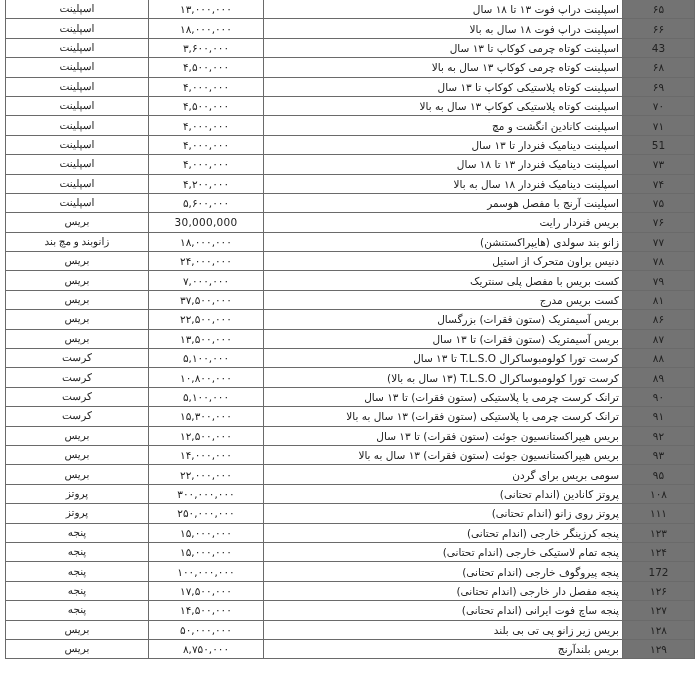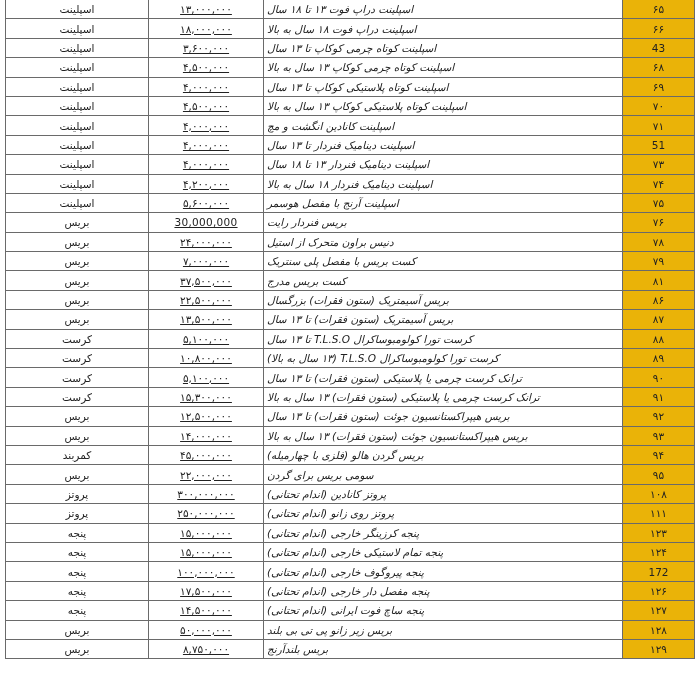--- a/index.html
+++ b/index.html
@@ -33,24 +33,24 @@
       height: 18.4px;
       padding: 0 3px;
       white-space: nowrap;
       overflow: hidden;
       line-height: 18px;
     }
     col.c-cat { width: 143px; }
     col.c-price { width: 115px; }
     col.c-desc { width: 359px; }
     col.c-num { width: 72px; }
-    td.cat { text-align: center; }
-    td.price { text-align: center; direction: rtl; letter-spacing: 0.3px; text-decoration: underline; }
-    td.desc { text-align: left; direction: rtl; padding-right: 2px; font-style: italic; }
-    td.num { text-align: center; background: #eab308; }
+    td.cat { text-align: center; font-family: Liberation Serif, serif; }
+    td.price { text-align: center; direction: rtl; letter-spacing: 0.3px; }
+    td.desc { text-align: right; direction: rtl; padding-right: 2px; }
+    td.num { text-align: center; background: #737373; }
   </style>
 </head>
 <body>
 
 <div class="page">
   <table class="price-table">
     <colgroup>
       <col class="c-cat">
       <col class="c-price">
       <col class="c-desc">
@@ -123,20 +123,26 @@
           <td class="desc">اسپلینت  آرنج با مفصل هوسمر</td>
           <td class="num">۷۵</td>
         </tr>
         <tr>
           <td class="cat">بریس</td>
           <td class="price">30,000,000</td>
           <td class="desc">بریس فنردار رایت</td>
           <td class="num">۷۶</td>
         </tr>
         <tr>
+          <td class="cat">زانوبند و مچ بند</td>
+          <td class="price">۱۸,۰۰۰,۰۰۰</td>
+          <td class="desc">زانو بند سولدی (هایپراکستنشن)</td>
+          <td class="num">۷۷</td>
+        </tr>
+        <tr>
           <td class="cat">بریس</td>
           <td class="price">۲۴,۰۰۰,۰۰۰</td>
           <td class="desc">دنیس براون متحرک از استیل</td>
           <td class="num">۷۸</td>
         </tr>
         <tr>
           <td class="cat">بریس</td>
           <td class="price">۷,۰۰۰,۰۰۰</td>
           <td class="desc">کست بریس با مفصل پلی سنتریک</td>
           <td class="num">۷۹</td>
@@ -187,26 +193,20 @@
           <td class="cat">بریس</td>
           <td class="price">۱۲,۵۰۰,۰۰۰</td>
           <td class="desc">بریس هیپراکستانسیون جوئت (ستون فقرات) تا ۱۳ سال</td>
           <td class="num">۹۲</td>
         </tr>
         <tr>
           <td class="cat">بریس</td>
           <td class="price">۱۴,۰۰۰,۰۰۰</td>
           <td class="desc">بریس هیپراکستانسیون جوئت (ستون فقرات) ۱۳ سال به بالا</td>
           <td class="num">۹۳</td>
-        </tr>
-        <tr>
-          <td class="cat">کمربند</td>
-          <td class="price">۴۵,۰۰۰,۰۰۰</td>
-          <td class="desc">بریس گردن  هالو (فلزی با چهارمیله)</td>
-          <td class="num">۹۴</td>
         </tr>
         <tr>
           <td class="cat">بریس</td>
           <td class="price">۲۲,۰۰۰,۰۰۰</td>
           <td class="desc">سومی بریس برای گردن</td>
           <td class="num">۹۵</td>
         </tr>
         <tr>
           <td class="cat">پروتز</td>
           <td class="price">۳۰۰,۰۰۰,۰۰۰</td>

